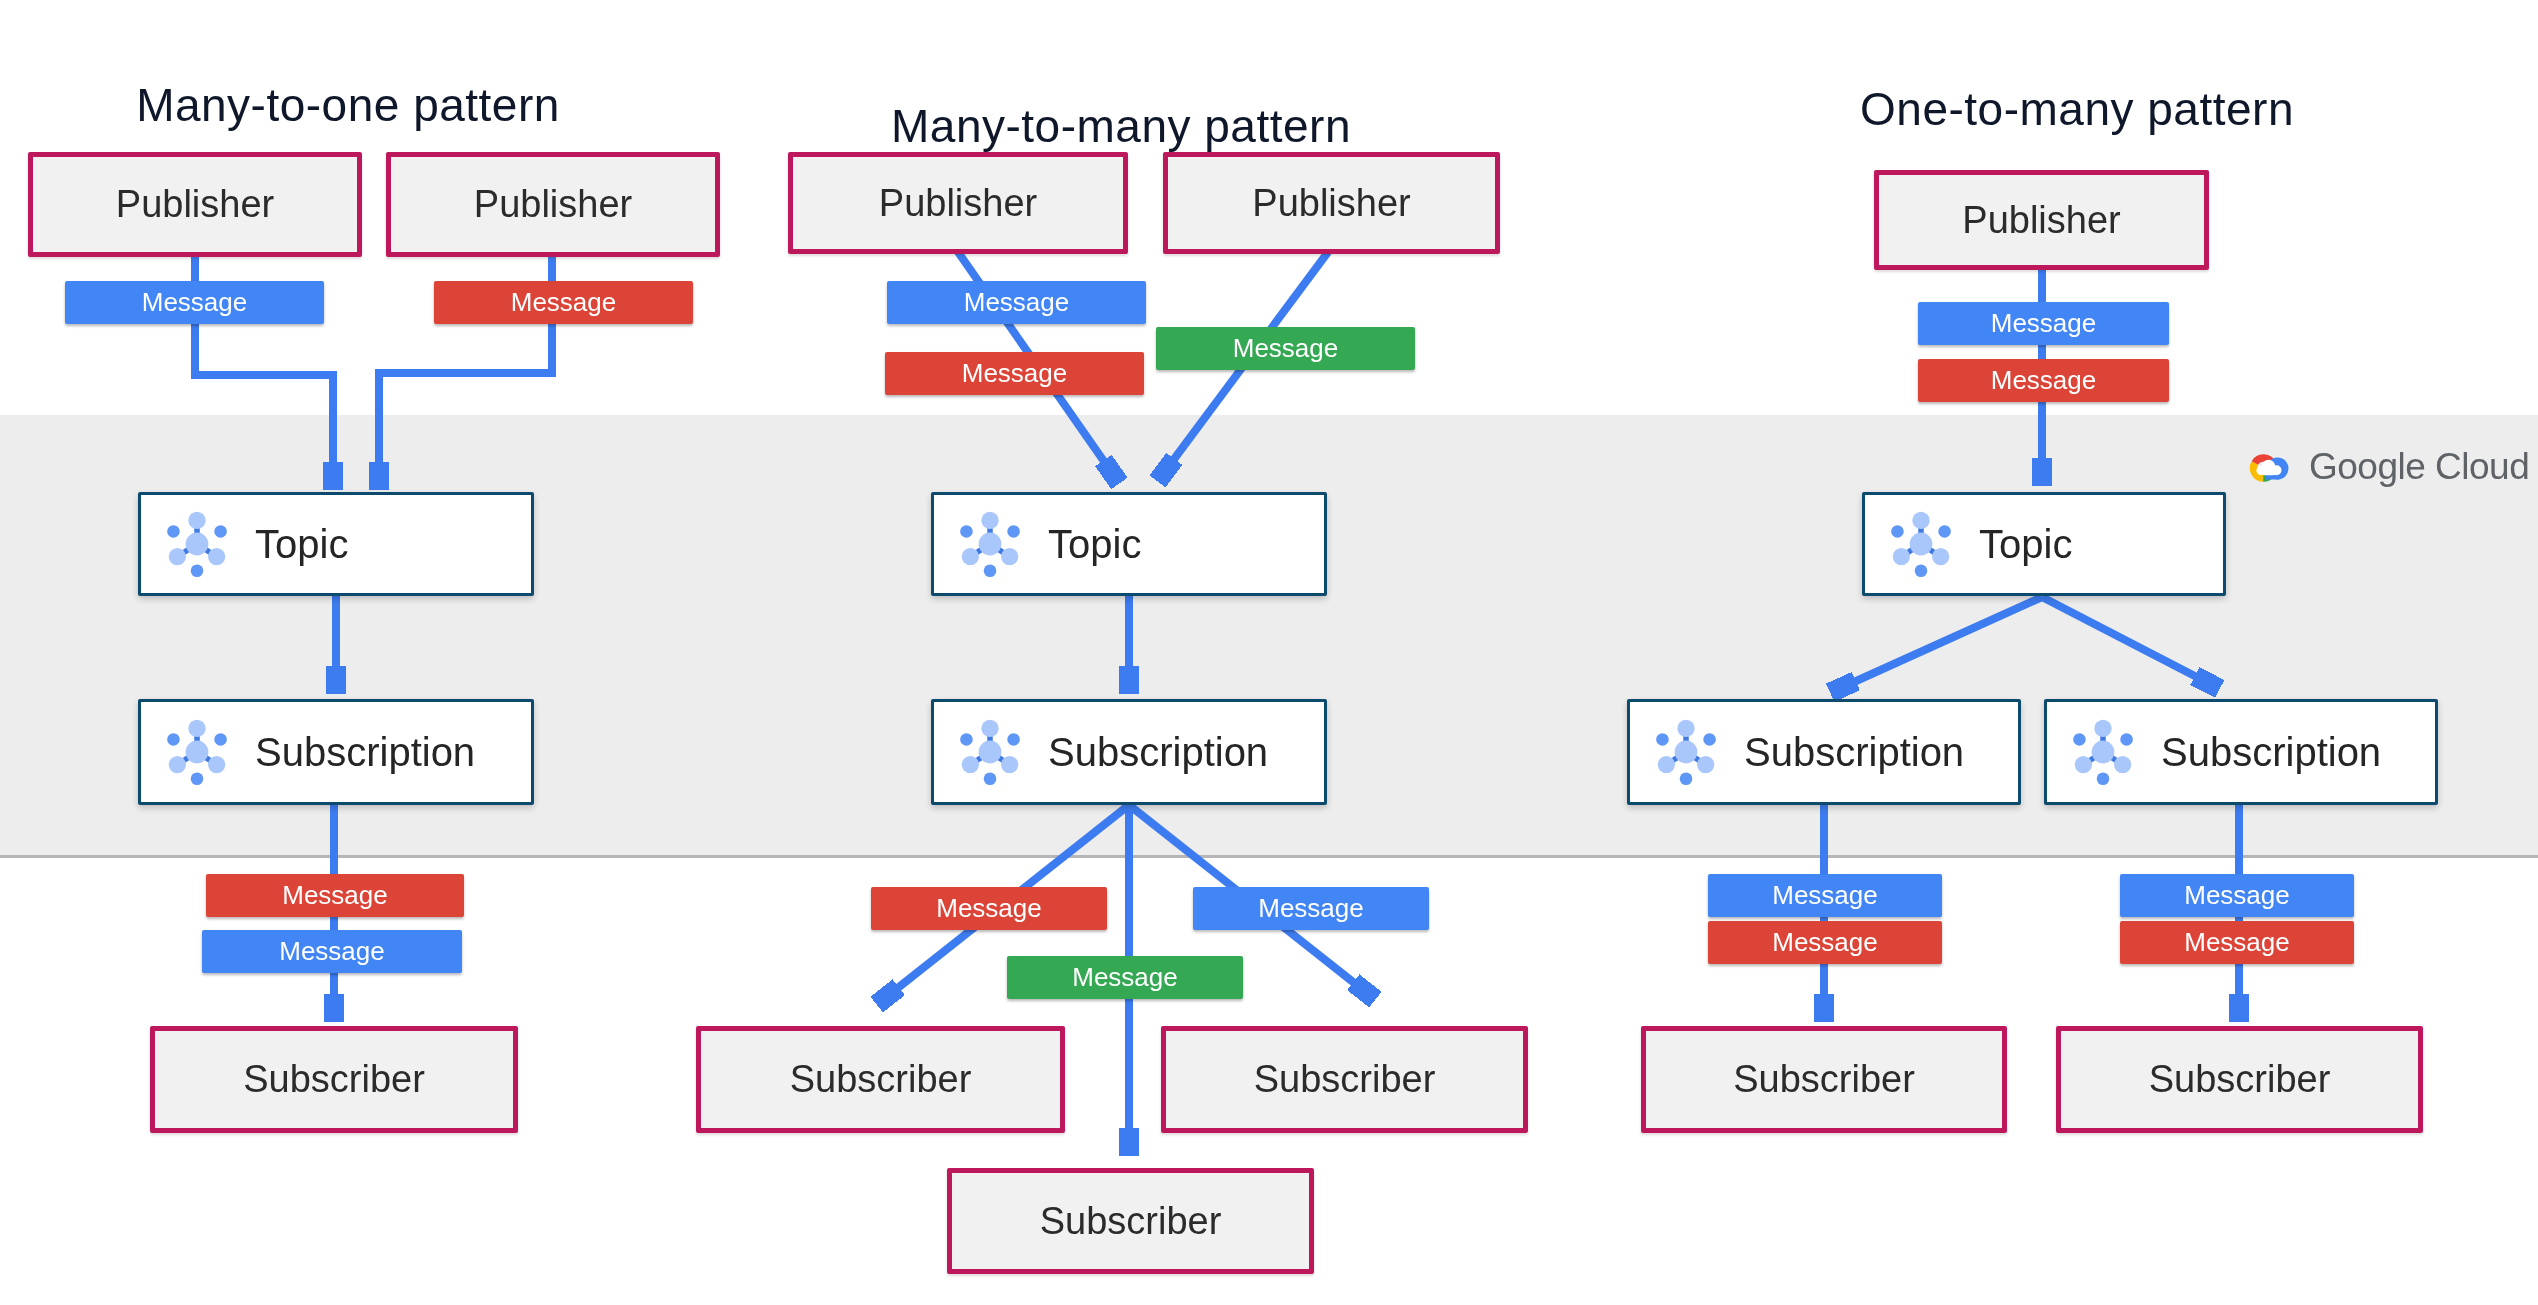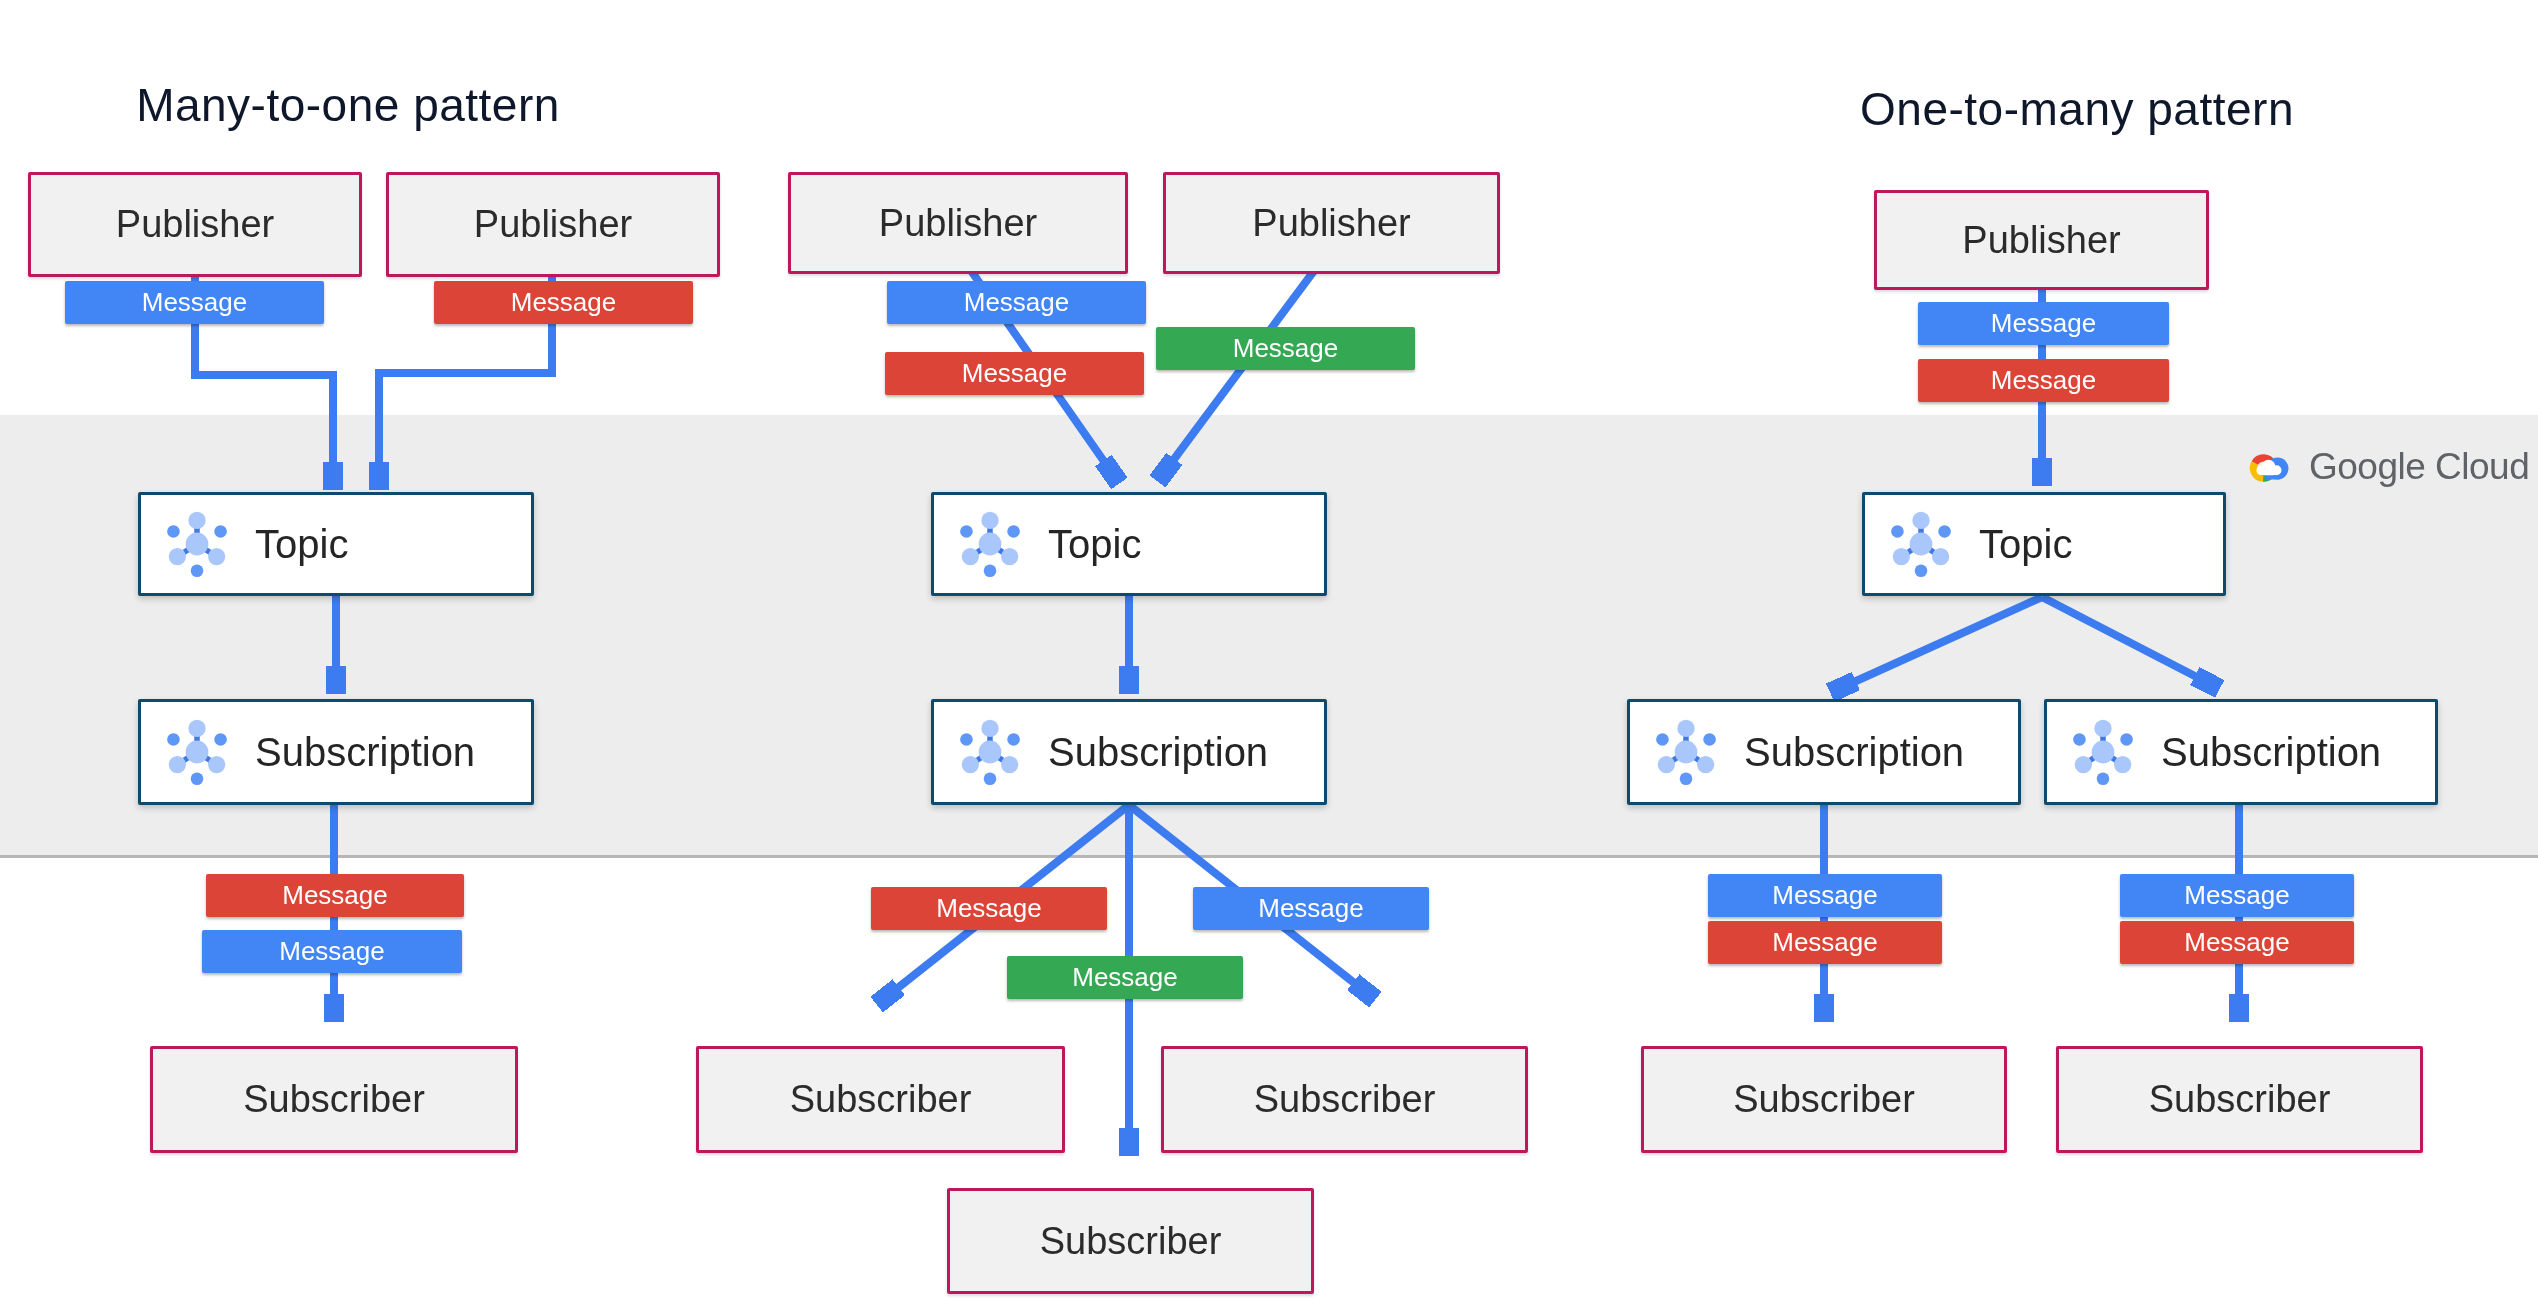--- a/index.html
+++ b/index.html
@@ -16,24 +16,24 @@
   .badge{
     position:absolute;height:43px;border-radius:2px;
     display:flex;align-items:center;justify-content:center;
     color:#ffffff;font-size:26px;font-weight:500;
     box-shadow:0 2px 3px rgba(0,0,0,0.28);
   }
   .badge.blue{background:#4285F4;}
   .badge.red{background:#DB4437;}
   .badge.green{background:#34A853;}
   .gnode{
-    position:absolute;background:#F1F1F1;border:3px solid #be185d;border-radius:2px;
+    position:absolute;background:#F1F1F1;border:5px solid #be185d;border-radius:2px;
     box-shadow:0 2px 3px rgba(0,0,0,0.14);
     display:flex;align-items:center;justify-content:center;
-    font-size:38px;color:#2B2B2B;box-sizing:border-box;margin-top:20px;
+    font-size:38px;color:#2B2B2B;box-sizing:border-box;
   }
   .wnode{
     position:absolute;background:#FFFFFF;border:3px solid #0c4a6e;border-radius:2px;
     box-shadow:0 3px 6px rgba(0,0,0,0.20);
     display:flex;align-items:center;box-sizing:border-box;
     padding-left:26px;font-size:40px;color:#252525;
   }
   .wnode .icon{width:60px;height:66px;margin-right:28px;flex:none;}
   .title{
     position:absolute;transform:translateX(-50%);white-space:nowrap;
@@ -161,20 +161,21 @@
     <span>Subscription</span>
   </div>
   <div class="wnode" style="left:2044px;top:699px;width:394px;height:106px">
     <svg class="icon" viewBox="0 0 76 84">
         <use href="#pubsub-icon-def"></use>
       </svg>
     <span>Subscription</span>
   </div>
 
   <div class="title" style="left:348px;top:78px">Many-to-one pattern</div>
+  <div class="title" style="left:1121px;top:99px">Many-to-many pattern</div>
   <div class="title" style="left:2077px;top:82px">One-to-many pattern</div>
 
   <div class="logo">
     <svg class="cloud" viewBox="0 0 48 38">
       <path d="M8.84,15 A10,10 0 0 0 17.15,30" fill="none" stroke="#FBBC04" stroke-width="7.4"></path>
       <path d="M8.84,15 A10,10 0 0 1 26.56,15.8" fill="none" stroke="#EA4335" stroke-width="7.4"></path>
       <path d="M17.15,30 A10,10 0 0 0 25.38,26.2" fill="none" stroke="#34A853" stroke-width="7.4"></path>
       <circle cx="31.5" cy="20.5" r="11" fill="#4285F4"></circle>
       <rect x="20" y="26" width="13.5" height="5.5" fill="#4285F4"></rect>
       <circle cx="15" cy="22.5" r="4.6" fill="#FFFFFF"></circle>

